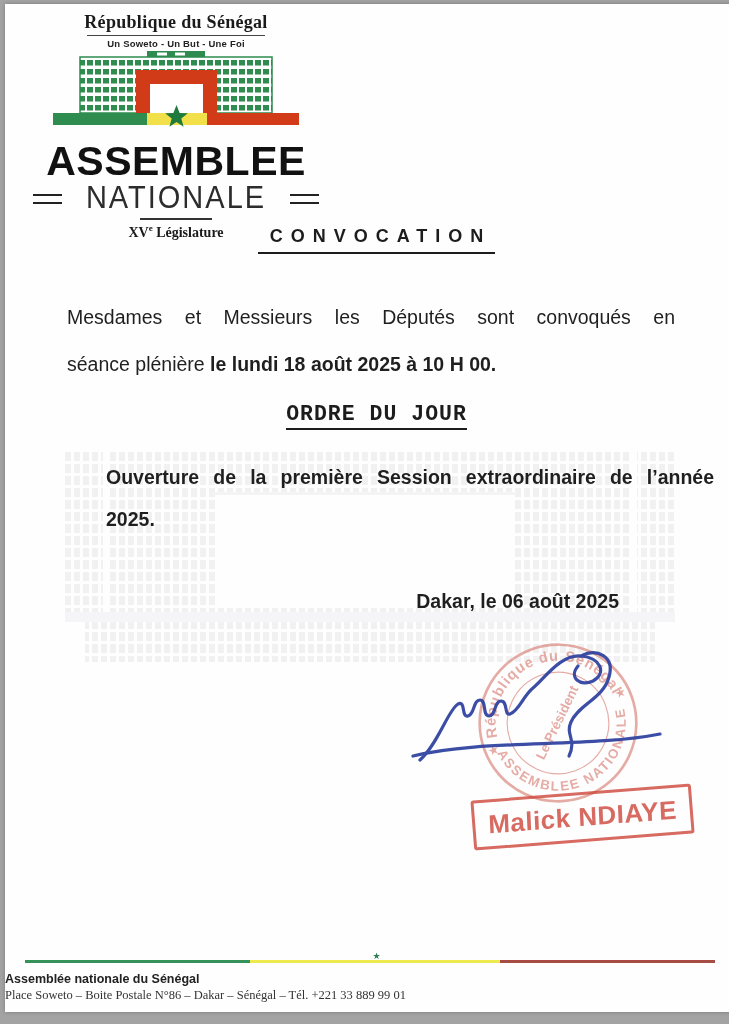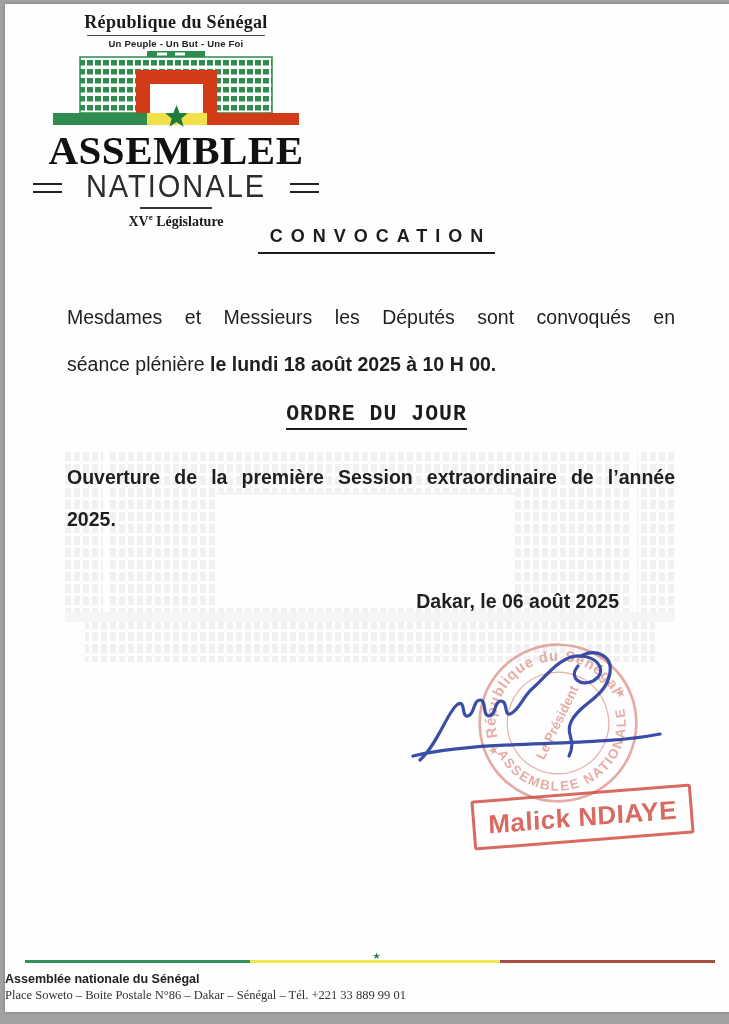--- a/index.html
+++ b/index.html
@@ -5,39 +5,39 @@
   html,body{margin:0;padding:0;background:#d9d8d5;font-family:"Liberation Sans",sans-serif;}
   .scan{position:relative;width:729px;height:1024px;background:#a3a3a3;overflow:hidden;padding-left:24px;}
   .page{position:absolute;left:5px;top:4px;right:5px;bottom:12px;background:#fefefe;
         box-shadow:0 0 4px rgba(0,0,0,.25);}
   
   .logo{position:absolute;left:28px;top:8px;width:286px;text-align:center;}
   .republic{font-family:"Liberation Serif",serif;font-weight:bold;font-size:18px;color:#1a1a1a;letter-spacing:.3px;}
   .republic-rule{width:178px;height:1px;background:#444;margin:2px auto 2px;}
   .motto{font-size:9.5px;font-weight:bold;color:#222;letter-spacing:.2px;}
   .building{display:block;margin:2px auto 0;}
-  .org1{font-family:Liberation Serif, serif;font-weight:bold;font-size:41px;line-height:1;color:#111;letter-spacing:.5px;margin-top:3px;}
+  .org1{font-family:Liberation Sans, sans-serif;font-weight:bold;font-size:41px;line-height:1;color:#111;letter-spacing:.5px;margin-top:14px;}
   .org2row{display:flex;align-items:center;justify-content:center;gap:24px;margin-top:2px;}
   .dbl{width:36px;height:6px;border-top:2.5px solid #222;border-bottom:2.5px solid #222;}
   .org2{font-size:29px;color:#2c2c2c;letter-spacing:2px;line-height:1;transform:scaleY(1.05);}
   .leg-rule{width:72px;height:1.5px;background:#333;margin:5px auto 3px;}
   .legislature{font-family:"Liberation Serif",serif;font-weight:bold;font-size:14px;color:#1a1a1a;}
   .legislature sup{font-size:9px;}
   
   .title{position:absolute;left:0;width:100%;top:222px;text-align:center;}
   .title span{display:inline-block;font-size:18px;font-weight:bold;letter-spacing:8px;color:#1c1c1c;
               border-bottom:2.5px solid #1c1c1c;padding:0 4px 5px 12px;}
   .para{position:absolute;left:62px;width:608px;font-size:19.5px;color:#1f1f1f;}
   .jline{text-align:justify;text-align-last:justify;}
   .p1{top:290px;line-height:47px;}
   .b{font-weight:bold;}
   .subheading{position:absolute;left:0;width:100%;top:398px;text-align:center;}
   .subheading span{display:inline-block;font-size:21.5px;font-weight:bold;letter-spacing:1px;color:#1c1c1c;
                    border-bottom:2.5px solid #1c1c1c;padding-bottom:2px;font-family:Liberation Mono, monospace;}
-  .p2{top:452px;line-height:42px;font-weight:bold;}
+  .p2{top:452px;line-height:42px;font-weight:bold;margin-left:39px;}
   .dateline{position:absolute;left:62px;width:552px;top:586px;text-align:right;font-size:19.5px;font-weight:bold;color:#1f1f1f;}
   
   .watermark{position:absolute;left:60px;top:448px;opacity:.08;pointer-events:none;}
   
   .seal{position:absolute;left:464px;top:630px;width:178px;height:178px;color:#d5756b;opacity:.6;
         transform:rotate(-20deg);}
   .seal text{fill:currentColor;font-family:"Liberation Sans",sans-serif;font-weight:bold;}
   .signature{position:absolute;left:405px;top:642px;}
   .name-stamp{position:absolute;left:467px;top:788px;transform:rotate(-4.5deg);
               border:3.5px solid #cf4a3f;border-radius:3px;padding:7px 13px 6px;opacity:.82;}
@@ -69,21 +69,21 @@
       <rect x="566" y="0" width="6" height="160" fill="#fff"></rect>
       <rect x="150" y="42" width="300" height="112" fill="#fff"></rect>
       <rect x="148" y="40" width="304" height="3" fill="#889"></rect>
       <rect x="0" y="160" width="610" height="10" fill="#99a"></rect>
       <rect x="20" y="170" width="570" height="40" fill="url(#wpat)"></rect>
     </svg>
 
     <div class="logo">
       <div class="republic">République du Sénégal</div>
       <div class="republic-rule"></div>
-      <div class="motto">Un Peuple - Un But - Une Foi</div>
+      <div class="motto">Un Soweto - Un But - Une Foi</div>
 
       <svg class="building" width="258" height="76" viewBox="0 0 258 76">
         <defs>
           <pattern id="bpat" width="8" height="9" patternUnits="userSpaceOnUse">
             <rect x="0" y="0" width="8" height="9" fill="#ffffff"></rect>
             <rect x="0" y="0" width="6" height="5.5" fill="#2d8c4e"></rect>
           </pattern>
         </defs>
 
         <rect x="100" y="0" width="58" height="6" fill="#2d8c4e"></rect>

